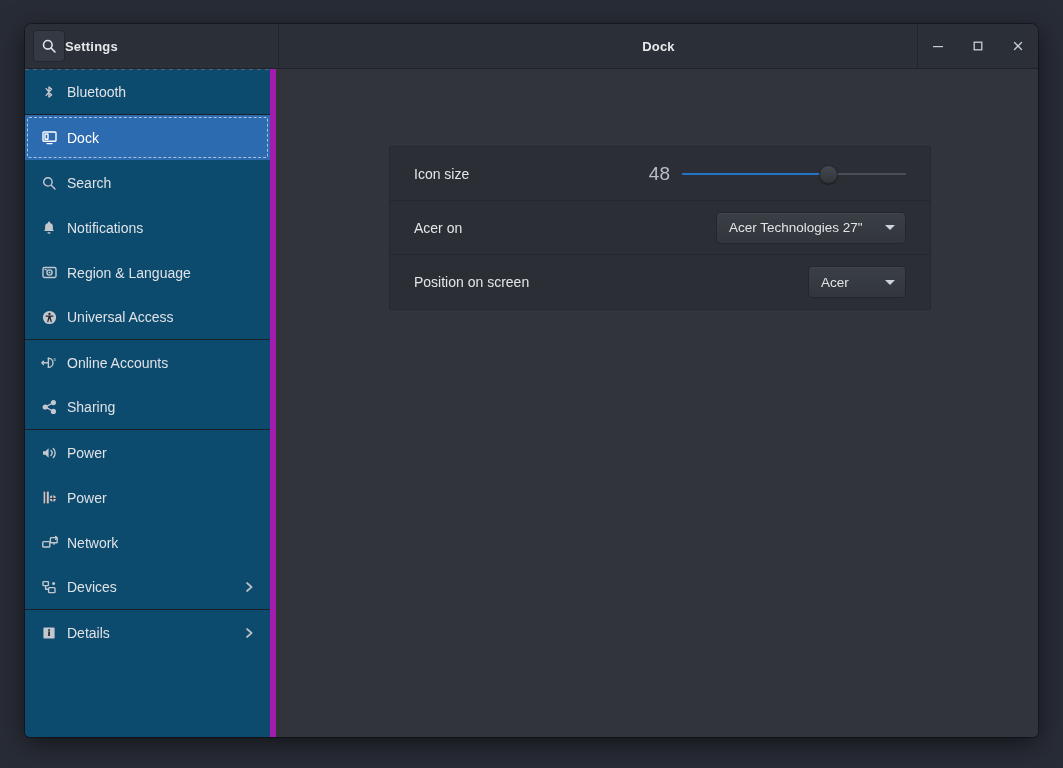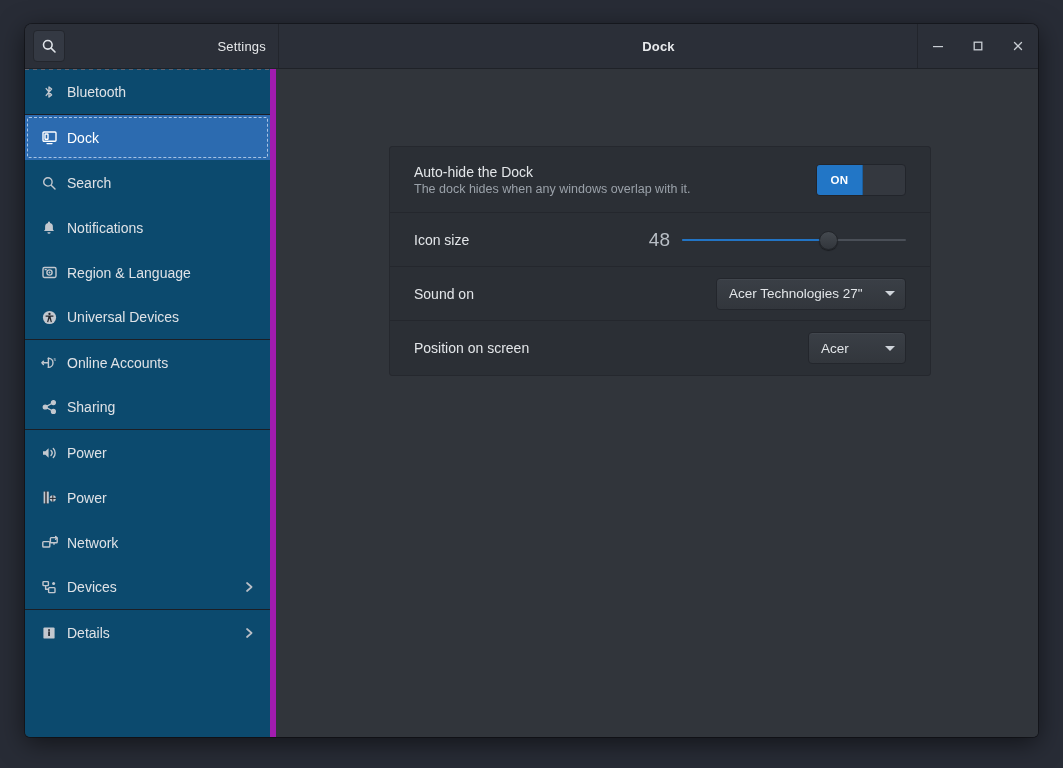--- a/index.html
+++ b/index.html
@@ -59,24 +59,24 @@
     background: #343943;
     border: 1px solid #23262d;
     display: flex;
     align-items: center;
     justify-content: center;
     cursor: pointer;
   }
   .search-btn svg { display:block; }
   .hb-left-title {
     flex: 1;
-    text-align: right;
+    text-align: left;
     color: #e6e8ea;
     font-size: 13px;
-    font-weight: normal;
+    font-weight: bold;
     letter-spacing: .2px;
     padding-right: 12px;
   }
   .hb-right {
     flex: 1;
     display: flex;
     align-items: center;
     position: relative;
   }
   .hb-title {
@@ -421,21 +421,21 @@
             <div class="sb-item sep-after">
               <span class="sb-ico">
                 <svg width="17" height="17" viewBox="0 0 17 17" fill="currentColor">
         <circle cx="8.5" cy="8.5" r="6.6"></circle>
         <g fill="#23262d">
           <circle cx="8.5" cy="4.9" r="1.15"></circle>
           <path d="M4.6 6.6h7.8v1.1H9.6l1.3 5.2-1.1.3-1.3-4-1.3 4-1.1-.3 1.3-5.2H4.6z"></path>
         </g>
                 </svg>
               </span>
-              <span class="sb-label">Universal Devices</span>
+              <span class="sb-label">Universal Access</span>
             </div>
             <div class="sb-item">
               <span class="sb-ico">
                 <svg width="18" height="16" viewBox="0 0 18 16" stroke="currentColor" fill="none" stroke-width="1.4" stroke-linecap="round" stroke-linejoin="round">
         <path d="M7.4 3.2a4.6 4.6 0 0 1 0 9.2"></path>
         <path d="M7.4 3.2v9.2"></path>
         <line x1="2.4" y1="7.8" x2="7" y2="7.8"></line>
         <path d="M2.4 6.2 L.9 7.8 L2.4 9.4"></path>
         <text x="12.4" y="6.4" font-size="5" fill="currentColor" stroke="none" font-family="sans-serif">s</text>
                 </svg>
@@ -518,47 +518,38 @@
     <path d="M5 3 L9.6 7 L5 11"></path>
                 </svg>
               </span>
             </div>
           </div>
       </div>
 
       <div id="content">
         <div class="card">
 
-          <div class="row tall">
-            <div class="r-left">
-              <div class="r-label">Auto-hide the Dock</div>
-              <div class="r-sub">The dock hides when any windows overlap with it.</div>
-            </div>
-            <div class="toggle">
-              <div class="knob">ON</div>
-            </div>
-          </div>
 
           <div class="row">
             <div class="r-left">
               <div class="r-label">Icon size</div>
             </div>
             <div class="slider-wrap">
               <div class="slider-val">48</div>
               <div class="slider" id="icon-slider">
                 <div class="track"></div>
                 <div class="fill" id="slider-fill" style="width: 145.6px;"></div>
                 <div class="handle" id="slider-handle" style="left: 137.1px;"></div>
               </div>
             </div>
           </div>
 
           <div class="row">
             <div class="r-left">
-              <div class="r-label">Sound on</div>
+              <div class="r-label">Acer on</div>
             </div>
             <div class="dropdown wide">
               <span>Acer Technologies 27"</span>
               <span class="caret"></span>
             </div>
           </div>
 
           <div class="row">
             <div class="r-left">
               <div class="r-label">Position on screen</div>

